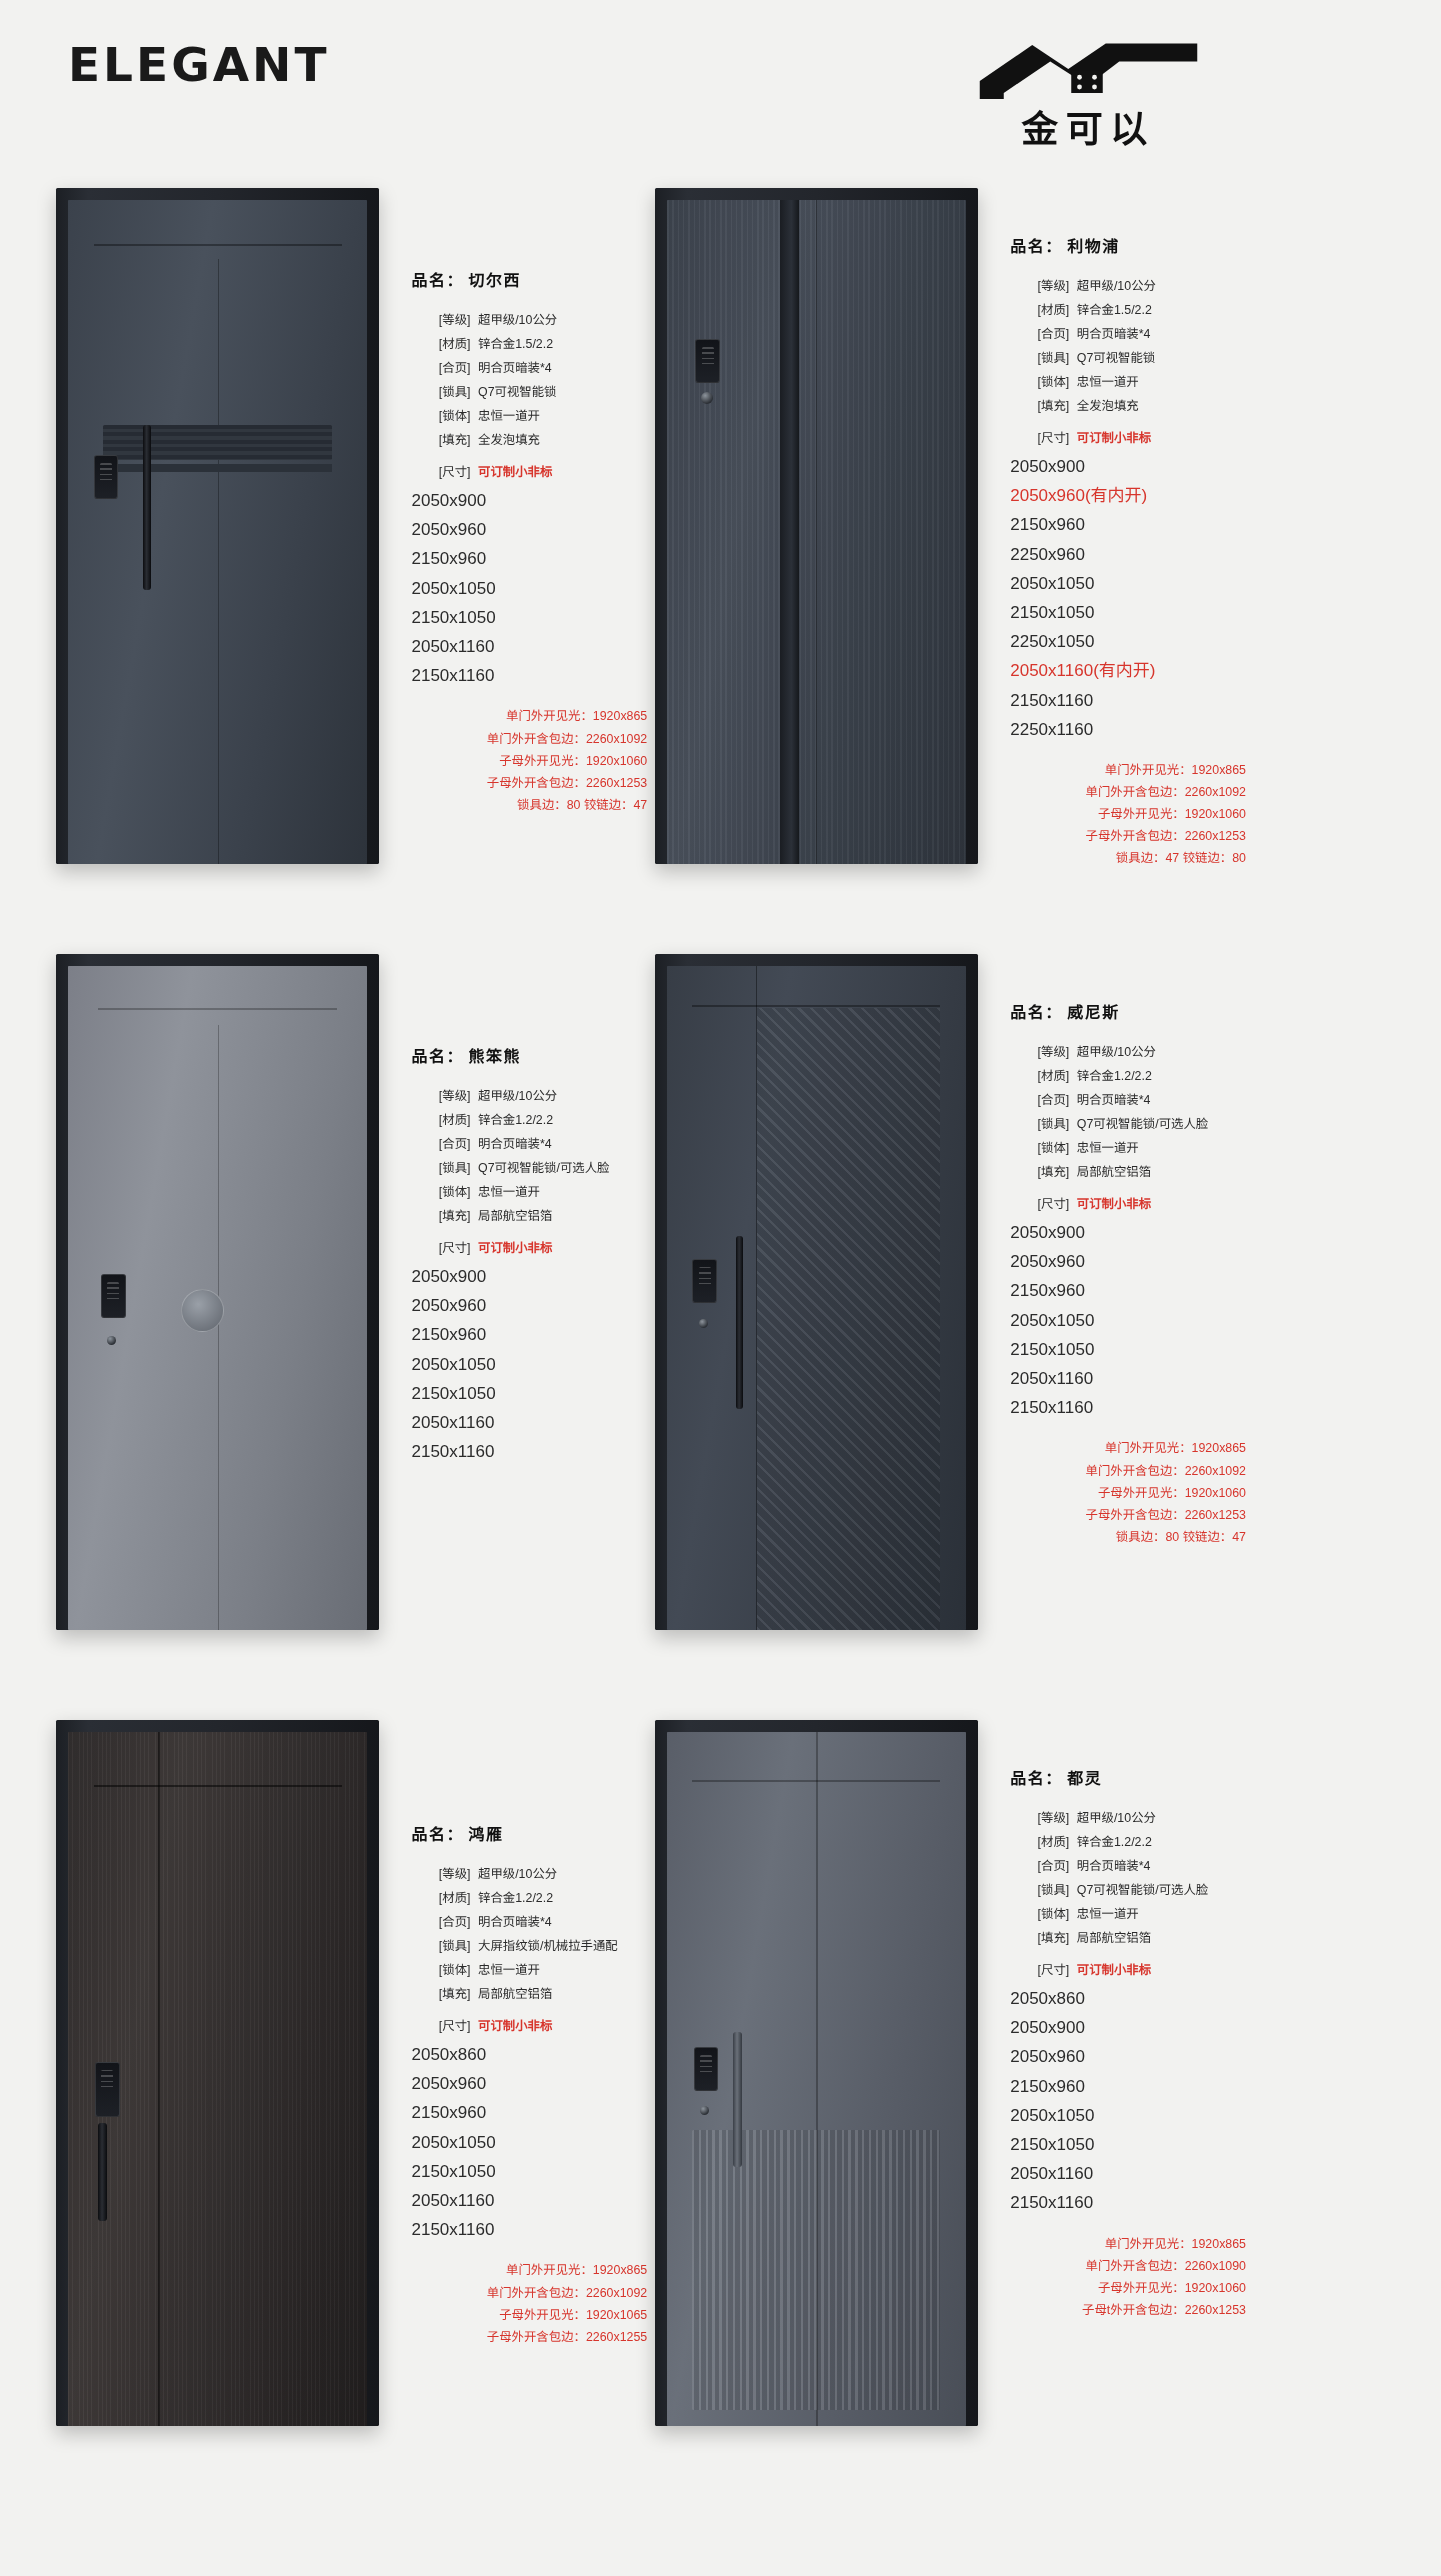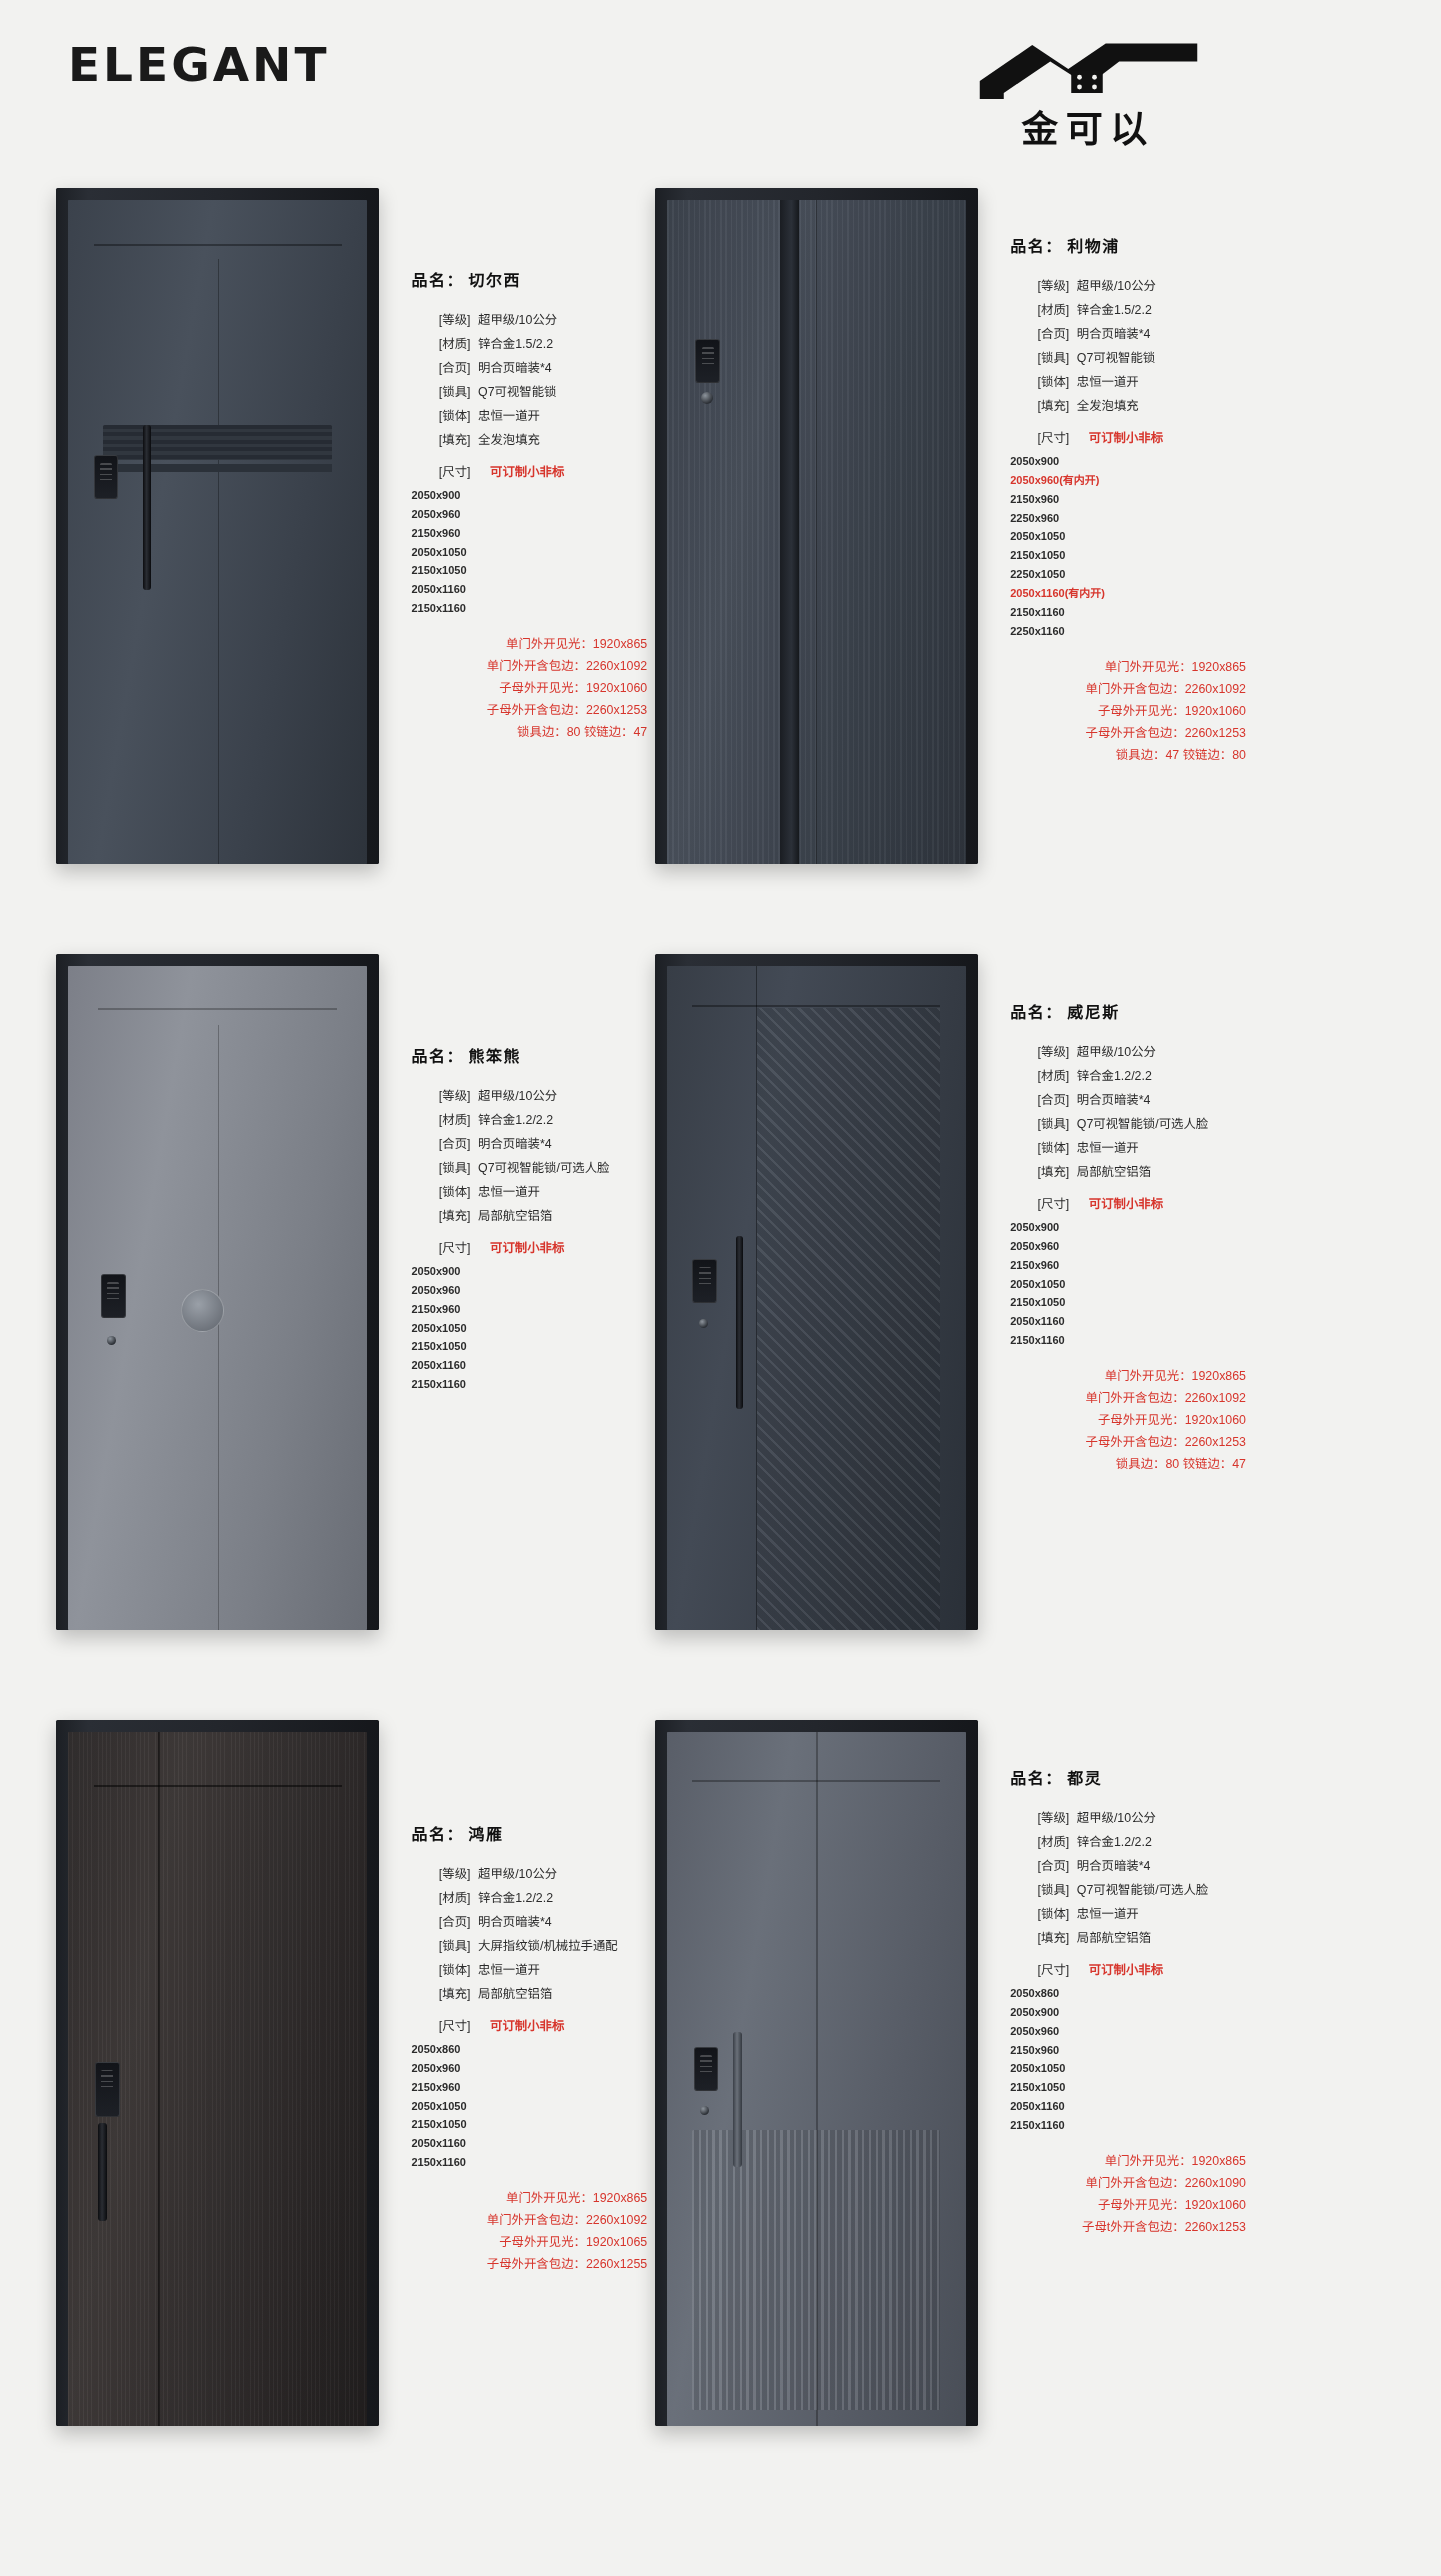--- a/index.html
+++ b/index.html
@@ -114,30 +114,28 @@
     flex:0 0 59px;
     text-align:right;
     color:#2b2b2b;
   }
   .spec-val{padding-left:7.5px;}
   .size-head{
     display:flex;
     font-size:12.4px;
     line-height:1.95;
     margin-top:7.5px;
-    gap:12px;
   }
   .size-head .spec-key{width:59px;flex:0 0 59px;text-align:right;}
   .size-head .hl{color:#d7352c;font-weight:700;padding-left:7.5px;}
   .size-list{
     margin-top:1.5px;
-    font-size:11px;
+    font-size:17px;
     line-height:1.72;
     color:#2b2b2b;
-    font-weight:bold;
   }
   .size-list div{white-space:nowrap;}
   .size-list .note{color:#d7352c;}
   .redblock{
     margin-top:15px;
     font-size:12.4px;
     line-height:1.78;
     color:#d7352c;
     text-align:right;
   }

